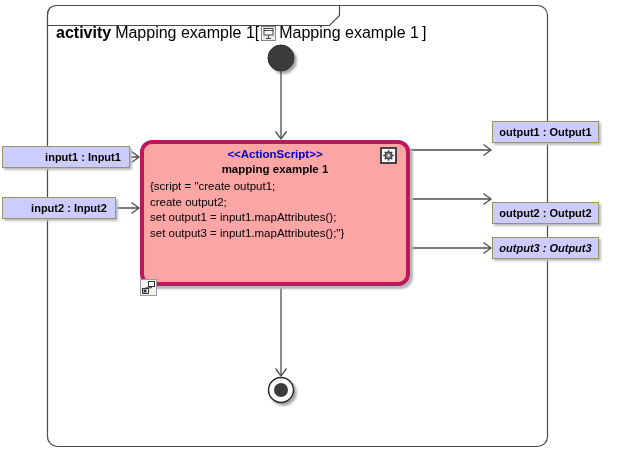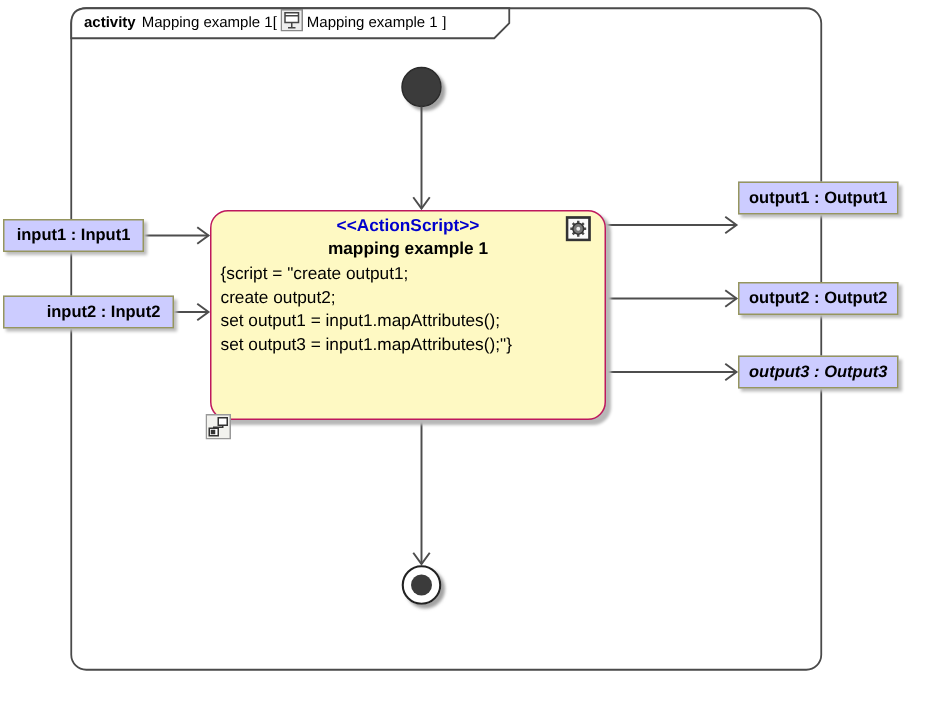--- a/index.html
+++ b/index.html
@@ -9,33 +9,33 @@
     background: #ffffff;
     font-family: "Liberation Sans", "DejaVu Sans", sans-serif;
     overflow: hidden;
   }
   #diagram-svg {
     position: absolute; left: 0; top: 0; width: 620px; height: 469px;
     z-index: 1;
   }
   
   .frame-tab-text {
-    position: absolute; left: 56px; top: 6px; height: 17px;
-    z-index: 3; font-size: 10px; line-height: 17px; color: #000;
+    position: absolute; left: 56px; top: 24px; height: 17px;
+    z-index: 3; font-size: 16px; line-height: 17px; color: #000;
     white-space: nowrap;
   }
   .frame-tab-text .kw { font-weight: bold; margin-right: 4px; }
   .frame-tab-text .tab-icon { display: inline-block; vertical-align: -3px; margin: 0 3px 0 2px; }
   .frame-tab-text .br-close { margin-left: 3px; }
   
   .action-node {
     position: absolute; left: 140px; top: 140px;
     width: 262px; height: 138px;
-    background: #fef9c3;
-    border: 1px solid #be185d;
+    background: #fca5a5;
+    border: 4px solid #be185d;
     border-radius: 12px;
     box-shadow: 3px 3px 2px #b8b8b8;
     z-index: 2;
   }
   .action-stereotype {
     margin-top: 4px; text-align: center;
     color: #0000cc; font-weight: bold; font-size: 11.5px;
   }
   .action-name {
     margin-top: 3px; text-align: center;
@@ -61,24 +61,24 @@
     background: #ccccff;
     border: 1px solid #96965e;
     box-shadow: 2px 2px 2px #bcbcbc;
     font-size: 11px; font-weight: bold; color: #000;
     text-align: center; line-height: 20px;
     white-space: nowrap;
     z-index: 2;
   }
   .pin-in  { left: 2px;   width: 92px;  height: 20px; }
   .pin-out { left: 492px; width: 105px; height: 20px; }
-  #pin-input1  { top: 146px; }
+  #pin-input1  { top: 146px; padding-left: 34px; }
   #pin-input2  { top: 197px; padding-left: 20px; }
   #pin-output1 { top: 121px; }
-  #pin-output2 { top: 188px; }
+  #pin-output2 { top: 202px; }
   #pin-output3 { top: 237px; font-style: italic; }
 </style>
 </head>
 <body>
 
 <svg id="diagram-svg">
   <defs>
     <filter id="nodeshadow" x="-40%" y="-40%" width="200%" height="200%">
       <feDropShadow dx="2.5" dy="2.5" stdDeviation="1" flood-color="#999999" flood-opacity="0.9"></feDropShadow>
     </filter>

